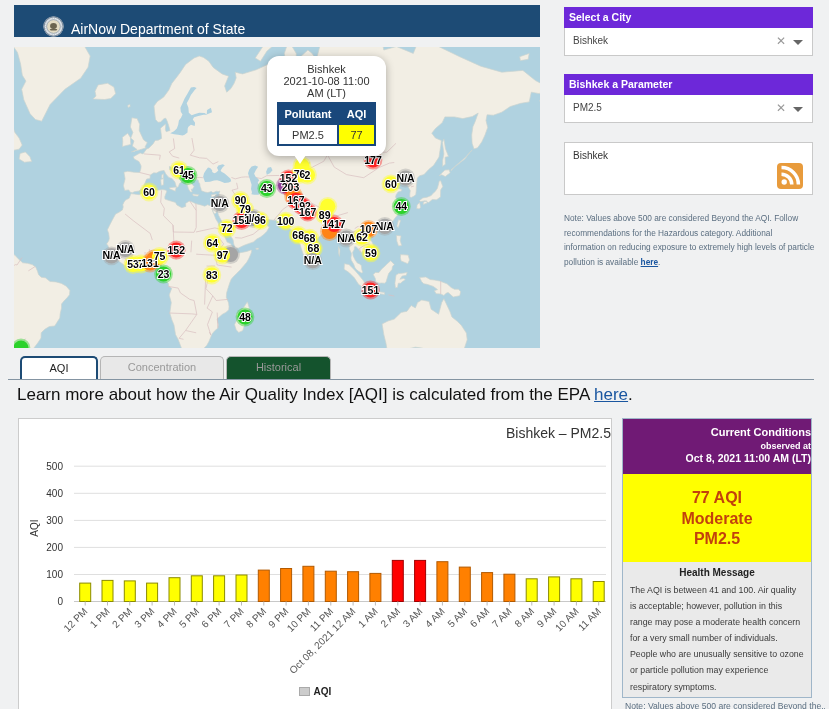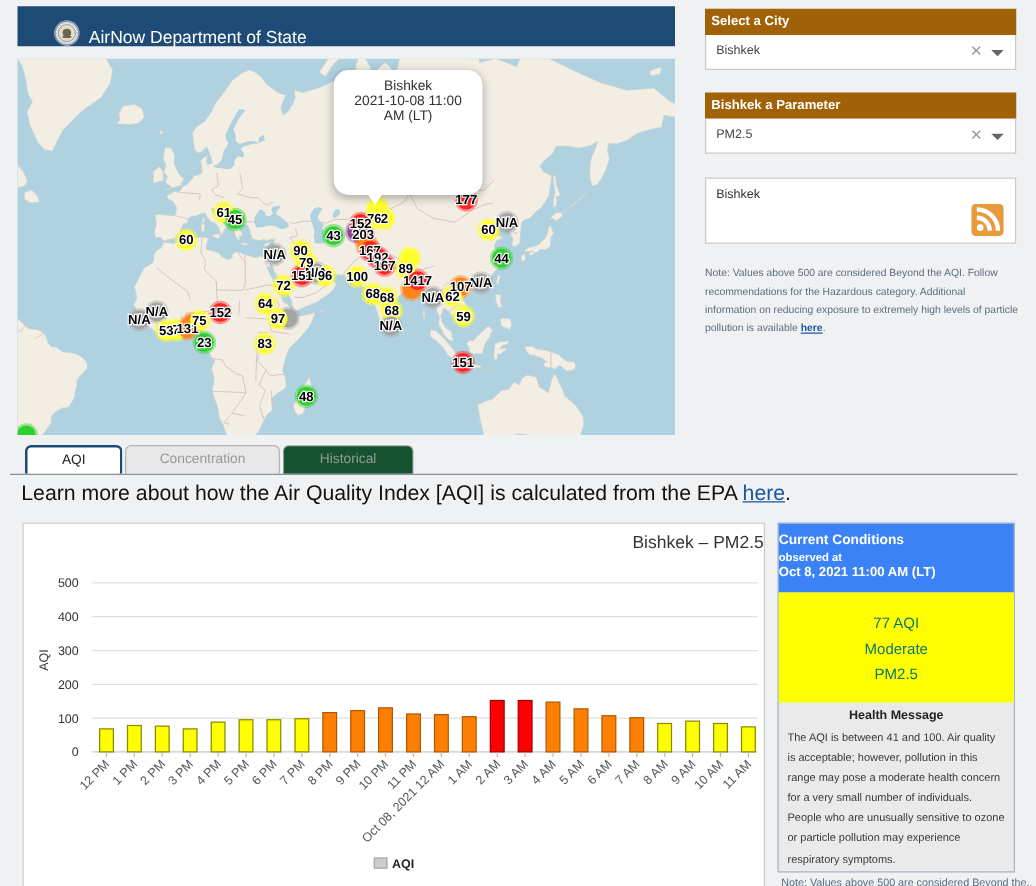--- a/index.html
+++ b/index.html
@@ -1,18 +1,18 @@
 <!DOCTYPE html>
 <html><head><meta charset="utf-8"><style>
 *{margin:0;padding:0;box-sizing:border-box}
 html,body{width:829px;height:709px;background:#f0f1f2;font-family:"Liberation Sans",sans-serif;position:relative;overflow:hidden}
 .abs{position:absolute}
 .hdr{left:14px;top:5px;width:526px;height:32px;background:#1d4b75;color:#fff;display:flex;align-items:flex-end}
 .hdr .t{font-size:14px;margin-left:7px}
-.selbar{left:564px;width:249px;height:21px;background:#a16207;color:#fff;font-size:10.5px;font-weight:bold;line-height:21px;padding-left:5px}
+.selbar{left:564px;width:249px;height:21px;background:#6d28d9;color:#fff;font-size:10.5px;font-weight:bold;line-height:21px;padding-left:5px}
 .dd{left:564px;width:249px;height:28px;background:#fff;border:1px solid #c9c9c9;border-top:none;font-size:10px;color:#444;line-height:26px;padding-left:8px}
 .dd .x{position:absolute;right:26px;top:0;color:#999;font-size:12px}
 .dd .car{position:absolute;right:9px;top:12px;width:0;height:0;border-left:5px solid transparent;border-right:5px solid transparent;border-top:5px solid #666}
 .note{left:564px;top:211px;width:251px;font-size:8.3px;color:#5a6e80;line-height:14.6px}
 .tab{top:356px;height:23px;font-size:11px;text-align:center;line-height:21px;border-radius:5px 5px 0 0}
 #map{left:14px;top:47px;width:526px;height:301px;background:#b0d2e0;overflow:hidden}
 .pop{left:253px;top:9px;width:119px;height:100px;background:#fff;border-radius:12px;box-shadow:0 2px 8px rgba(0,0,0,.3);font-size:11px;color:#333;text-align:center}
 .pop .tip{position:absolute;left:27px;top:99px;width:0;height:0;border-left:6px solid transparent;border-right:6px solid transparent;border-top:9px solid #fff}
 table.pt{border-collapse:collapse;margin:3px auto 0;font-size:11px}
 table.pt td{border:2px solid #19477b;padding:0;height:21px}
@@ -194,20 +194,32 @@
 <text x="370.9" y="182.9" text-anchor="middle" class="mt">N/A</text>
 <text x="354.5" y="185.9" text-anchor="middle" class="mt">107</text>
 <text x="332.3" y="194.6" text-anchor="middle" class="mt">N/A</text>
 <text x="348.0" y="193.6" text-anchor="middle" class="mt">62</text>
 <text x="356.9" y="209.5" text-anchor="middle" class="mt">59</text>
 <text x="356.5" y="246.6" text-anchor="middle" class="mt">151</text>
 <text x="231.0" y="273.6" text-anchor="middle" class="mt">48</text>
 </svg>
 <div class="abs pop">
       <div style="margin-top:8px;line-height:11.8px">Bishkek<br>2021-10-08 11:00<br>AM (LT)</div>
+<table class="pt">
+        <tbody>
+          <tr style="background:#19477b;color:#fff;font-weight:bold">
+            <td style="width:60px">Pollutant</td>
+            <td style="width:37px">AQI</td>
+          </tr>
+<tr>
+            <td style="height:20px">PM2.5</td>
+            <td style="background:#ff0">77</td>
+          </tr>
+        </tbody>
+      </table>
 <div class="tip"></div>
     </div>
 </div>
 
 <div class="abs selbar" style="top:7px">Select a City</div>
 <div class="abs dd" style="top:28px">Bishkek<span class="x">✕</span><span class="car"></span></div>
 <div class="abs selbar" style="top:74px">Bishkek a Parameter</div>
 <div class="abs dd" style="top:95px">PM2.5<span class="x">✕</span><span class="car"></span></div>
 <div class="abs" style="left:564px;top:142px;width:249px;height:53px;background:#fff;border:1px solid #c9c9c9;font-size:10px;color:#333;padding:7px 8px">Bishkek
 <svg width="26" height="26" viewBox="0 0 26 26" style="position:absolute;right:9px;bottom:5px">
@@ -310,23 +322,23 @@
 <line x1="557.4" y1="182.5" x2="557.4" y2="186.5" stroke="#bbb" stroke-width="1"></line>
 <text x="560.4" y="193" class="xl" transform="rotate(-45 560.4 193)" text-anchor="end">10 AM</text>
 <rect x="574.2" y="162.5" width="11" height="20.0" fill="#ffff00" stroke="#8b8b00" stroke-width="1"></rect>
 <line x1="579.7" y1="182.5" x2="579.7" y2="186.5" stroke="#bbb" stroke-width="1"></line>
 <text x="582.7" y="193" class="xl" transform="rotate(-45 582.7 193)" text-anchor="end">11 AM</text>
 </svg>
 <div style="position:absolute;left:0;right:0;top:267px;text-align:center;font-size:10px;font-weight:bold;color:#222"><span style="display:inline-block;width:11px;height:9px;background:#ccc;border:1px solid #aaa;margin-right:4px;vertical-align:-1px"></span>AQI</div>
 </div>
 
 <div class="abs cc">
-<div style="background:#3b82f6;color:#fff;text-align:left;font-weight:bold;height:55px;padding-top:6px">
+<div style="background:#701a75;color:#fff;text-align:right;font-weight:bold;height:55px;padding-top:6px">
 <div style="font-size:11px;margin-top:1px">Current Conditions</div>
 <div style="font-size:9px;margin-top:3px">observed at</div>
 <div style="font-size:10.5px;margin-top:1px">Oct 8, 2021 11:00 AM (LT)</div>
     </div>
-<div style="background:#ff0;text-align:center;font-weight:normal;font-size:12px;height:88px;padding-top:14px;line-height:20.5px;color:#0f766e">77 AQI<br>Moderate<br>PM2.5</div>
+<div style="background:#ff0;text-align:center;font-weight:bold;font-size:16px;height:88px;padding-top:14px;line-height:20.5px;color:#c2410c">77 AQI<br>Moderate<br>PM2.5</div>
 <div style="padding:5px 7px 0;color:#222">
 <div style="text-align:center;font-weight:bold;font-size:10px">Health Message</div>
 <div style="font-size:8.8px;line-height:16.1px;margin-top:4px;color:#3a3a3a">The AQI is between 41 and 100. Air quality is acceptable; however, pollution in this range may pose a moderate health concern for a very small number of individuals. People who are unusually sensitive to ozone or particle pollution may experience respiratory symptoms.</div>
     </div>
 </div>
 <div class="abs" style="left:625px;top:701px;width:200px;font-size:8.6px;color:#5a6e80;white-space:nowrap;overflow:hidden">Note: Values above 500 are considered Beyond the...</div>
 </body></html>

